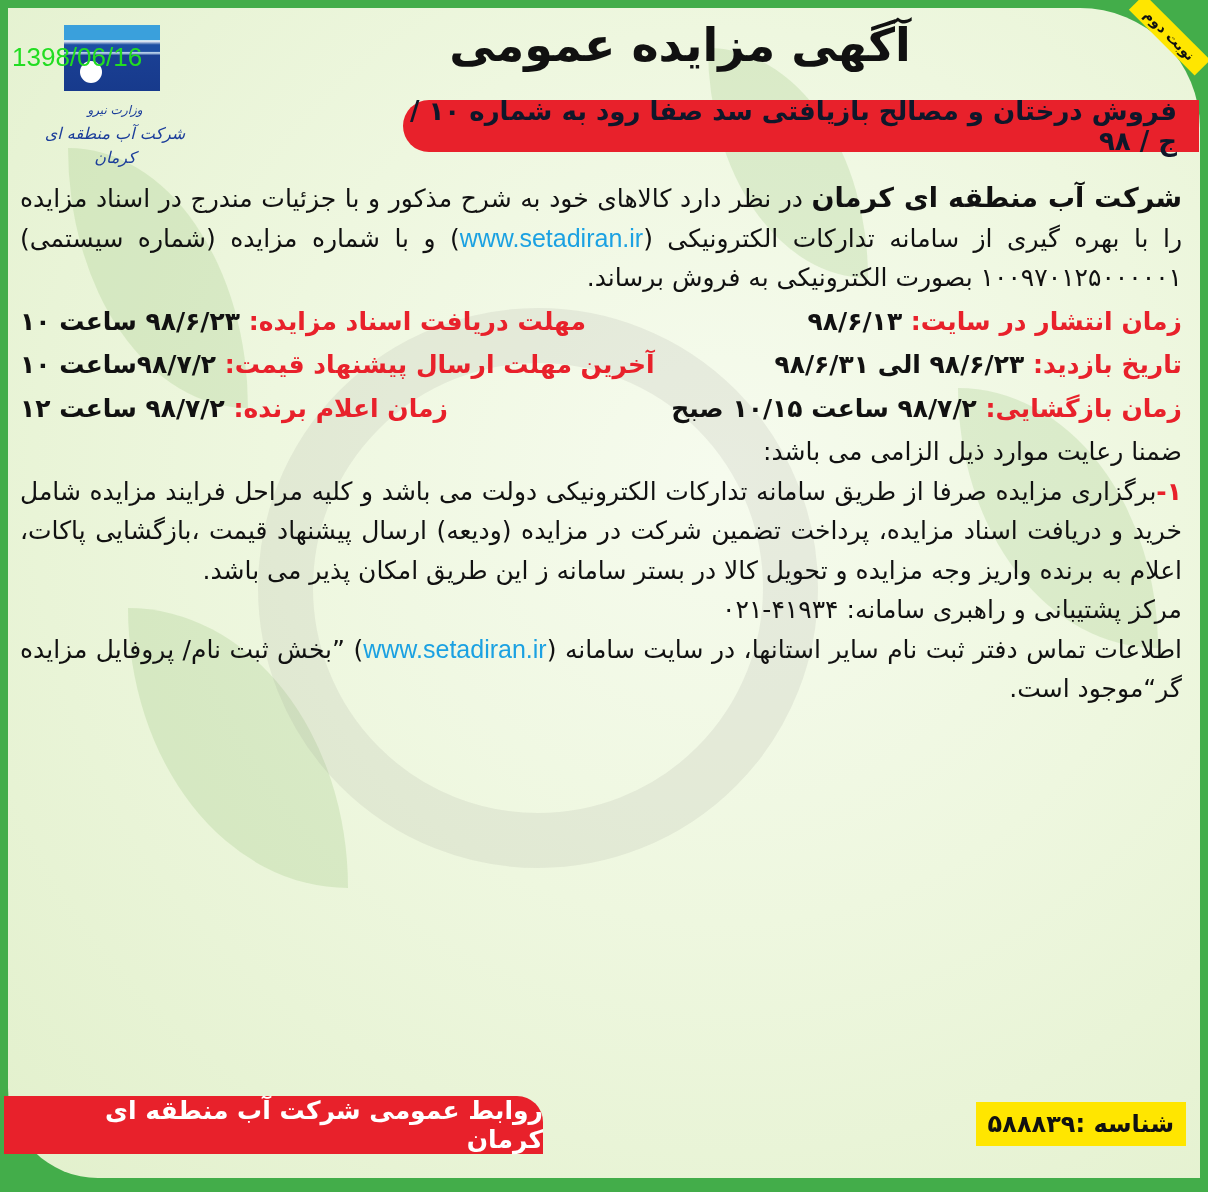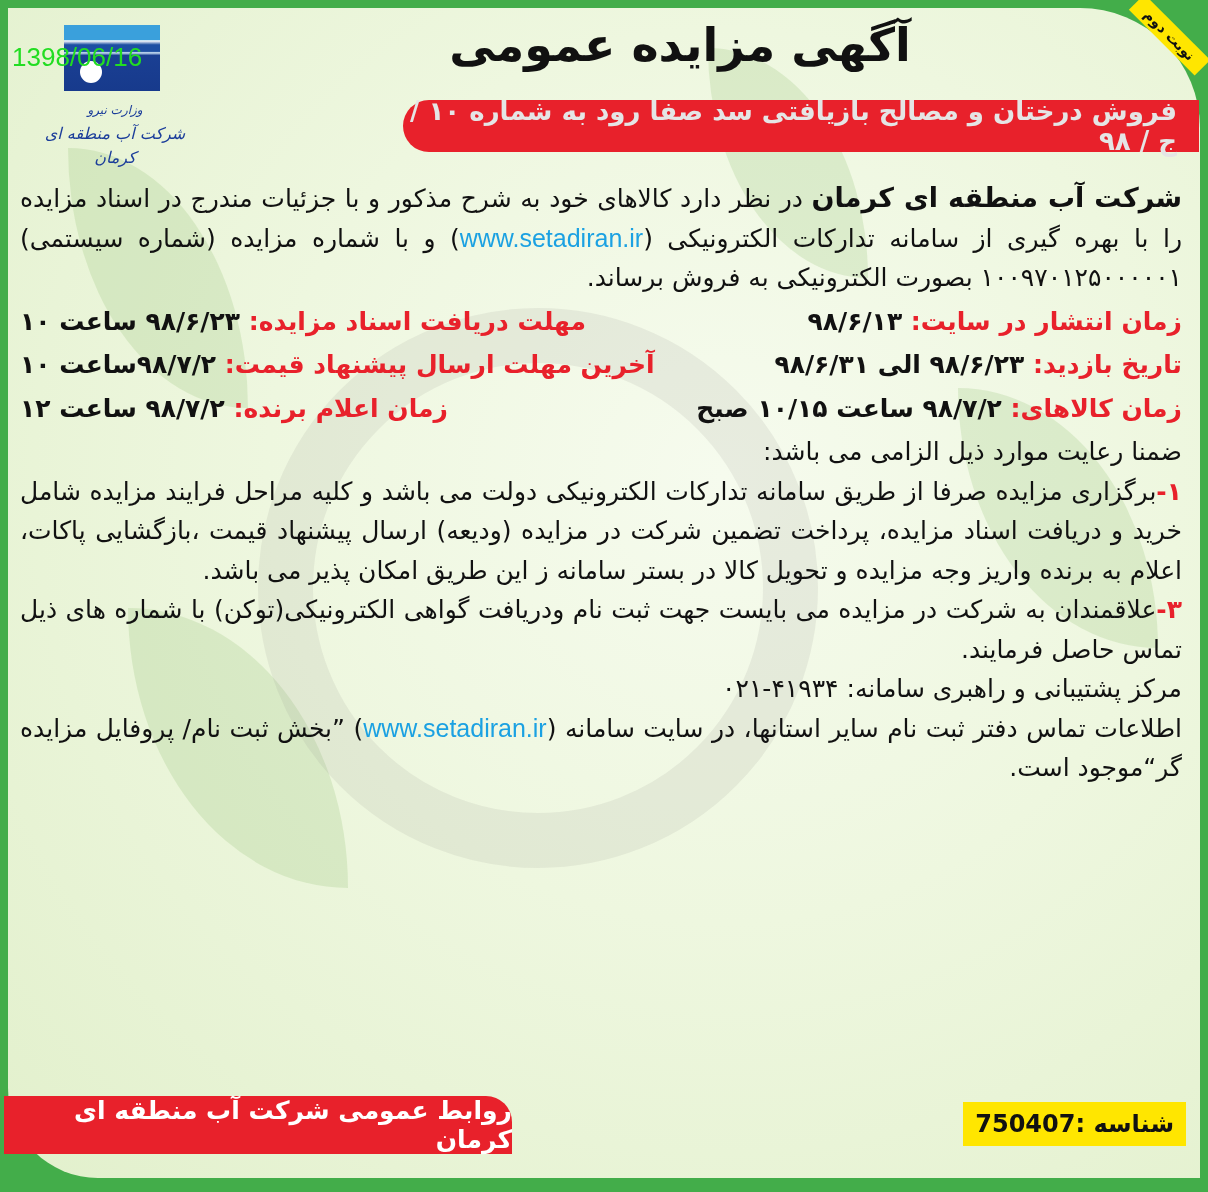--- a/index.html
+++ b/index.html
@@ -48,40 +48,40 @@
       padding: 3px 14px; transform: rotate(45deg); transform-origin: center;
       right: -8px; top: 24px; direction: rtl;
     }
     .title {
       position: absolute; left: 420px; top: 18px; width: 520px;
       text-align: center; font-size: 46px; font-weight: bold; color: #111;
       direction: rtl;
     }
     .subtitle-bar {
       position: absolute; left: 403px; top: 100px; width: 796px; height: 52px;
-      background: #e8212b; color: #e5e5e5; border-radius: 26px 0 0 26px;
+      background: #e8212b; color: #0f172a; border-radius: 26px 0 0 26px;
       direction: rtl; font-size: 26px; font-weight: bold;
       display: flex; align-items: center; padding-right: 22px; box-sizing: border-box;
     }
     .body {
       position: absolute; left: 20px; top: 178px; width: 1162px;
       direction: rtl; text-align: justify; color: #111;
       font-size: 25px; line-height: 39.5px; z-index: 4;
     }
     .body p { margin: 0; }
     .b { font-weight: bold; font-size: 27px; }
     .url { color: #1ba1e2; font-family: "Liberation Sans", sans-serif; }
     .red { color: #e8212b; font-weight: bold; }
     .row { display: flex; justify-content: space-between; font-weight: bold; font-size: 25px; margin: 4px 0; }
     .row .cell { white-space: nowrap; }
     .footer-left {
       position: absolute; left: 4px; top: 1096px; width: 508px; height: 58px;
       background: #e8212b; color: #fff; font-weight: bold; font-size: 25px;
       border-radius: 0 26px 0 0; direction: rtl;
-      display: flex; align-items: center; justify-content: center;
+      display: flex; align-items: center; justify-content: center; padding-left: 31px;
     }
     .footer-id {
       position: absolute; right: 22px; top: 1102px; height: 44px;
       background: #ffe600; color: #111; font-weight: bold; font-size: 24px;
       direction: rtl; padding: 0 12px; display: flex; align-items: center;
     }
   </style>
 </head>
 <body>
 
@@ -118,34 +118,33 @@
 
   <div class="row">
     <span class="cell"><span class="red">زمان انتشار در سایت:</span><span> ۹۸/۶/۱۳</span></span>
     <span class="cell"><span class="red">مهلت دریافت اسناد مزایده:</span><span> ۹۸/۶/۲۳ ساعت ۱۰</span></span>
   </div>
   <div class="row">
     <span class="cell"><span class="red">تاریخ بازدید:</span><span> ۹۸/۶/۲۳ الی ۹۸/۶/۳۱</span></span>
     <span class="cell"><span class="red">آخرین مهلت ارسال پیشنهاد قیمت:</span><span> ۹۸/۷/۲ساعت ۱۰</span></span>
   </div>
   <div class="row">
-    <span class="cell"><span class="red">زمان کالاهای:</span><span> ۹۸/۷/۲  ساعت ۱۰/۱۵ صبح</span></span>
+    <span class="cell"><span class="red">زمان بازگشایی:</span><span> ۹۸/۷/۲  ساعت ۱۰/۱۵ صبح</span></span>
     <span class="cell"><span class="red">زمان اعلام برنده:</span><span> ۹۸/۷/۲ ساعت ۱۲</span></span>
   </div>
 
   <p>ضمنا رعایت موارد ذیل الزامی می باشد:</p>
 
   <p><span class="red">۱-</span><span>برگزاری مزایده صرفا از طریق سامانه تدارکات الکترونیکی دولت می باشد و کلیه مراحل فرایند مزایده شامل خرید و دریافت اسناد مزایده، پرداخت تضمین شرکت در مزایده (ودیعه) ارسال پیشنهاد قیمت ،بازگشایی پاکات، اعلام به برنده واریز وجه مزایده و تحویل کالا در بستر سامانه ز این طریق امکان پذیر می باشد.</span></p>
-  <p><span class="red">۳-</span><span>علاقمندان به شرکت در مزایده می بایست جهت ثبت نام ودریافت گواهی الکترونیکی(توکن) با شماره های ذیل تماس حاصل فرمایند.</span></p>
 
   <p><span>مرکز پشتیبانی و راهبری سامانه:</span><span> ۴۱۹۳۴-۰۲۱</span></p>
 
   <p><span>اطلاعات تماس دفتر ثبت نام سایر استانها، در سایت سامانه (</span><span class="url">www.setadiran.ir</span><span>) ”بخش ثبت نام/ پروفایل مزایده گر“موجود است.</span></p>
 </div>
 
 <div class="footer-left">
   <span>روابط عمومی شرکت آب منطقه ای کرمان</span>
 </div>
 
 <div class="footer-id">
   <span>شناسه :</span>
-    <span> 750407</span>
+    <span> ۵۸۸۸۳۹</span>
 </div>
 
 </body></html>

